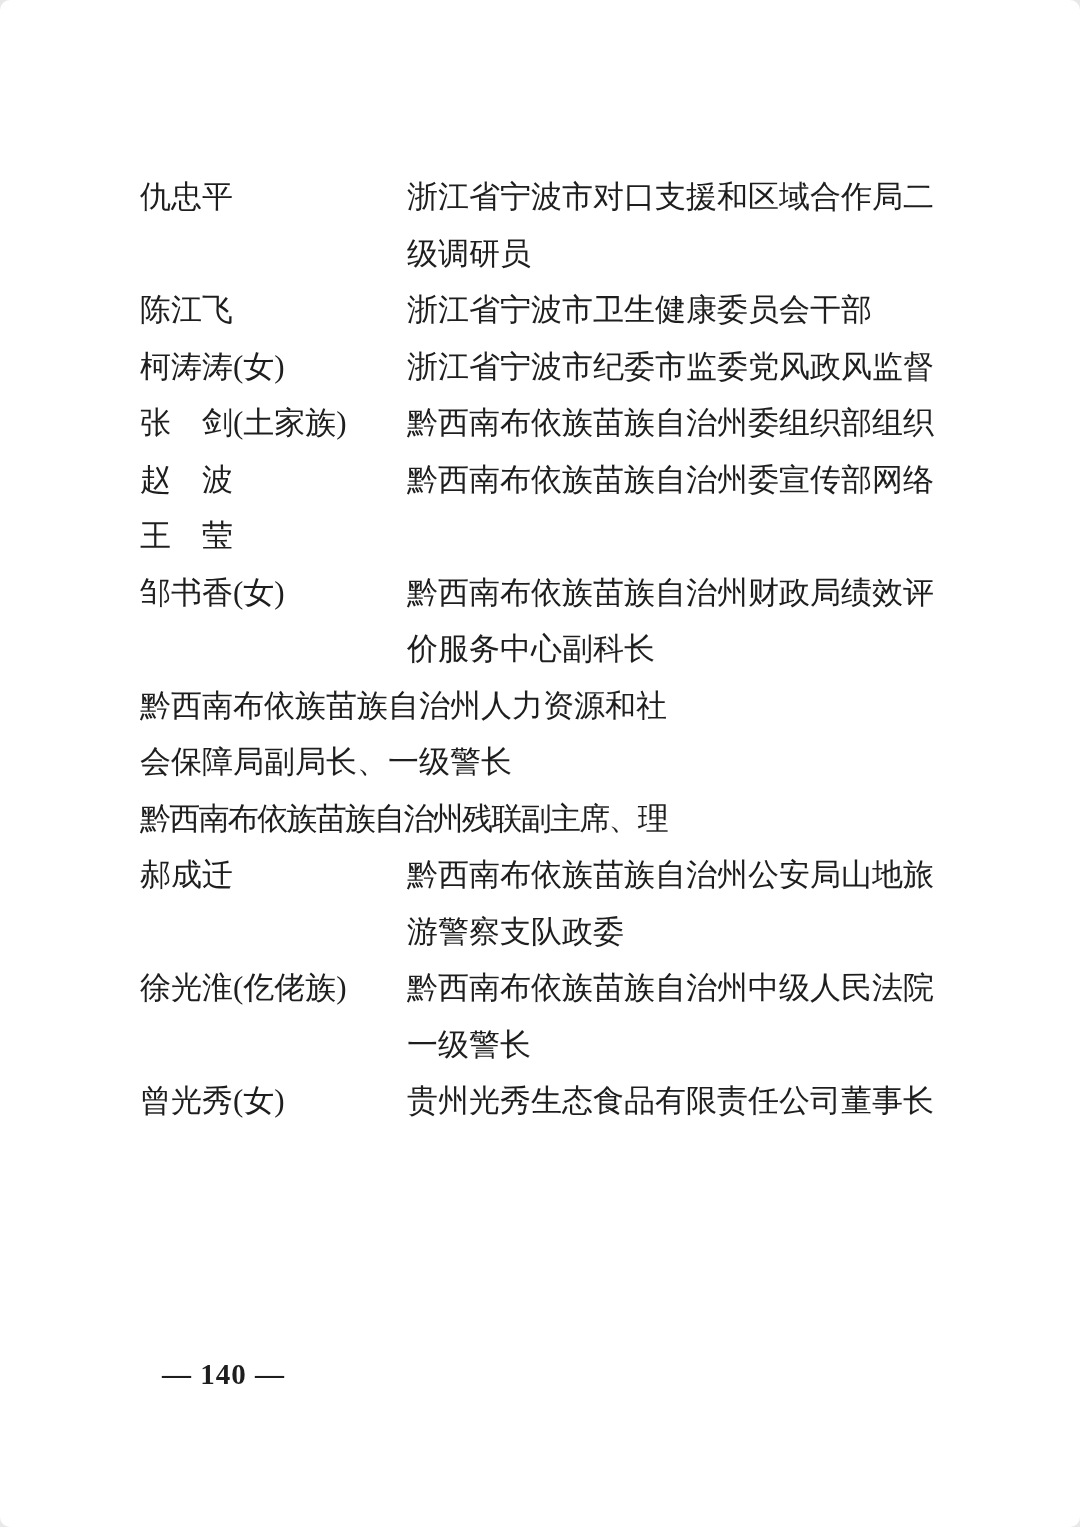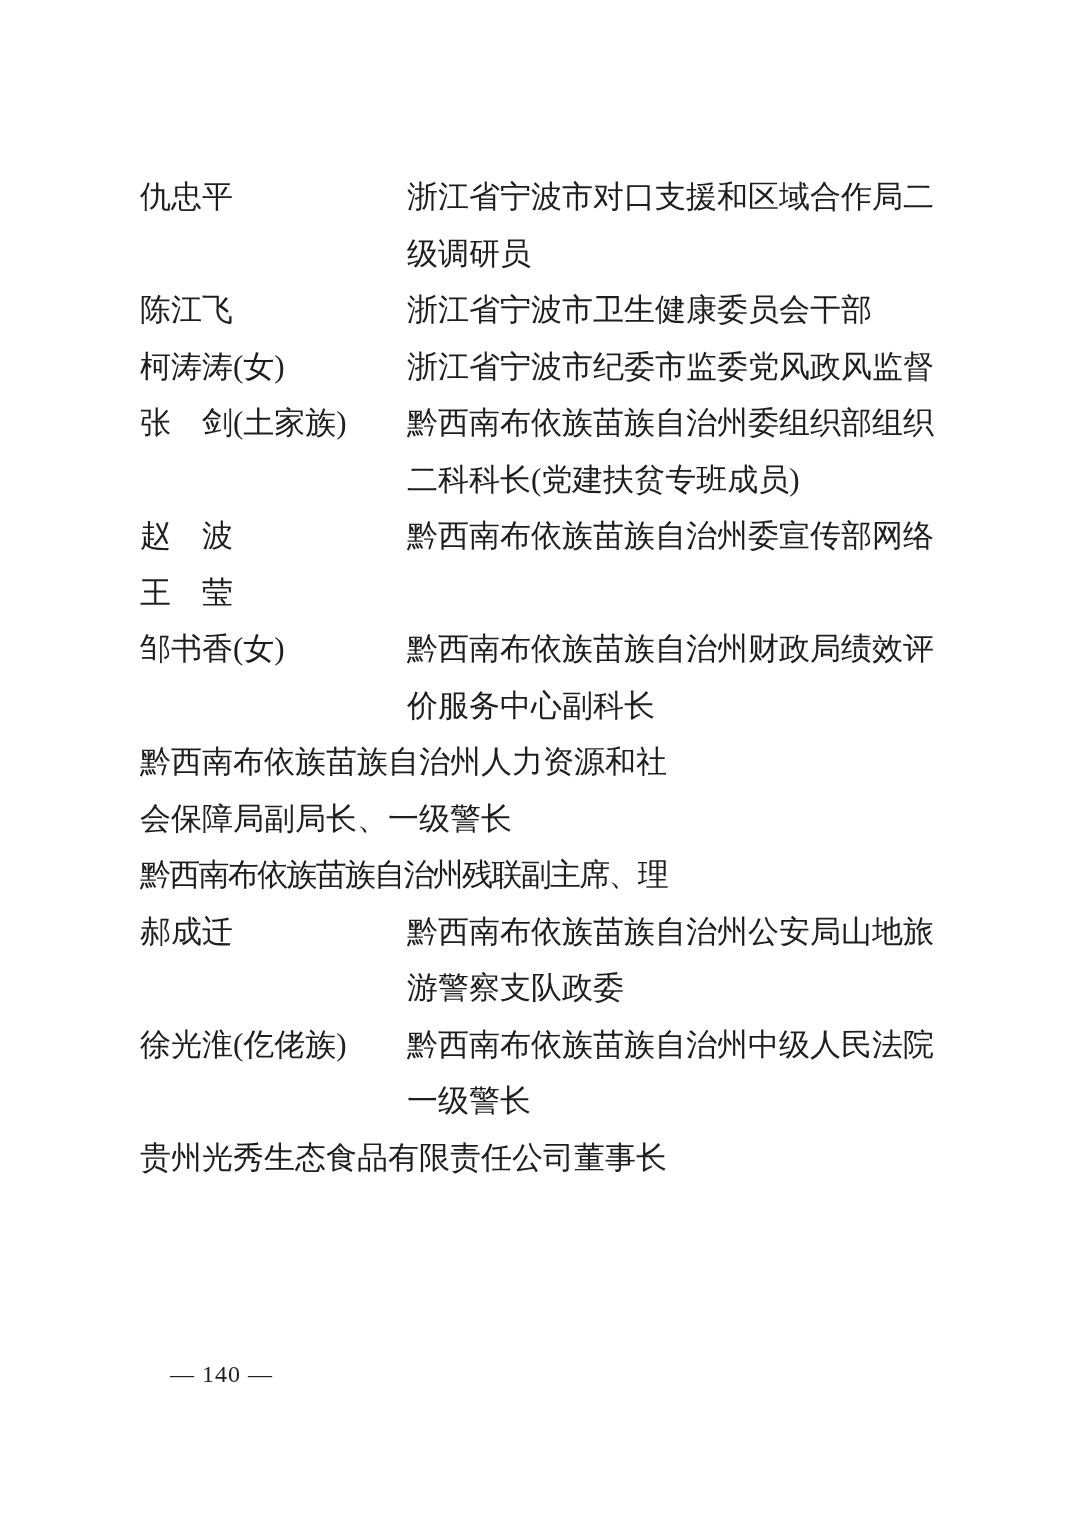--- a/index.html
+++ b/index.html
@@ -9,20 +9,21 @@
   }
   .page {
     position: relative;
     width: 1080px;
     height: 1527px;
     margin: 0 auto;
     background: #ffffff;
     overflow: hidden;
     font-family: "Liberation Serif", "DejaVu Serif", serif;
     color: #1e1e1e;
+    border-radius: 10px;
   }
   .entries {
     position: absolute;
     left: 140px;
     top: 169px;
     width: 794px;
     font-size: 31px;
   }
   .entry {
     display: flex;
@@ -49,27 +50,28 @@
     justify-content: space-between;
   }
   .line.fill .ch {
     flex: 1 1 0;
     min-width: 0;
     text-align: center;
     line-height: 56.5px;
   }
   .page-footer {
     position: absolute;
-    left: 170px;
+    left: 162px;
     top: 1352px;
     height: 44px;
     line-height: 44px;
-    font-size: 24px;
+    font-size: 29px;
     letter-spacing: 1px;
     white-space: pre;
+    font-weight: bold;
   }
 </style>
 </head>
 <body>
 
 <div class="page">
   <div class="entries">
       <div class="entry">
         <div class="name-cell">仇忠平</div>
         <div class="desc-cell">
@@ -140,21 +142,20 @@
             <span class="ch">自</span>
             <span class="ch">治</span>
             <span class="ch">州</span>
             <span class="ch">委</span>
             <span class="ch">组</span>
             <span class="ch">织</span>
             <span class="ch">部</span>
             <span class="ch">组</span>
             <span class="ch">织</span>
           </div>
-          <div class="line">二科科长(党建扶贫专班成员)</div>
         </div>
       </div>
       <div class="entry">
         <div class="name-cell">赵　波</div>
         <div class="desc-cell">
           <div class="line fill">
             <span class="ch">黔</span>
             <span class="ch">西</span>
             <span class="ch">南</span>
             <span class="ch">布</span>
@@ -294,19 +295,20 @@
             <span class="ch">级</span>
             <span class="ch">人</span>
             <span class="ch">民</span>
             <span class="ch">法</span>
             <span class="ch">院</span>
           </div>
           <div class="line">一级警长</div>
         </div>
       </div>
       <div class="entry">
+        <div class="name-cell">曾光秀(女)</div>
         <div class="desc-cell">
           <div class="line">贵州光秀生态食品有限责任公司董事长</div>
         </div>
       </div>
     </div>
   <div class="page-footer">— 140 —</div>
 </div>
 
 </body></html>

